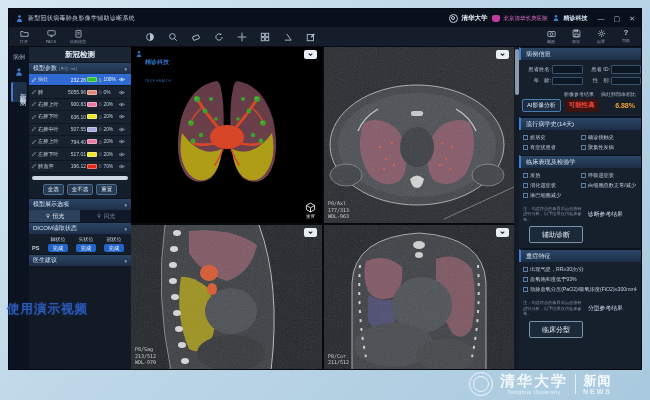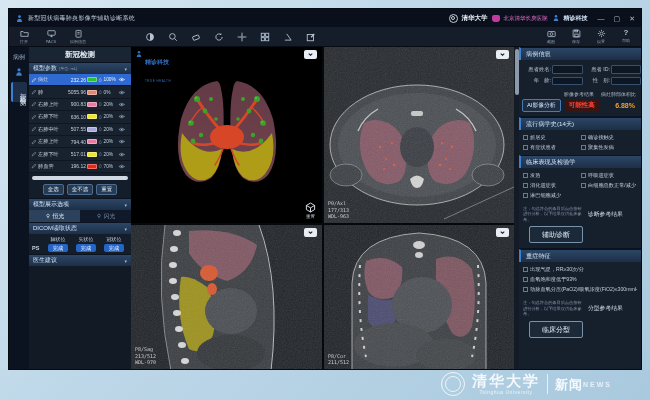--- a/index.html
+++ b/index.html
@@ -128,21 +128,21 @@
   .wm-left{position:absolute;left:7px;top:301px;font-size:12.5px;font-weight:bold;color:#2e5fc4;
     letter-spacing:1px;opacity:.92;z-index:9;text-shadow:0 0 3px rgba(46,95,196,.35)}
   .wm-bottom{position:absolute;right:38px;bottom:2px;height:28px;display:flex;align-items:center;gap:7px;
     color:rgba(255,255,255,.85);z-index:9}
   .wm-seal{width:24px;height:24px;border:1.6px solid rgba(255,255,255,.8);border-radius:50%;position:relative}
   .wm-seal:after{content:"";position:absolute;inset:3px;border:1px solid rgba(255,255,255,.75);border-radius:50%}
   .wm-thu{display:flex;flex-direction:column;align-items:center;line-height:1}
   .wm-thu .cn{font-family:"Liberation Serif",serif;font-weight:bold;font-size:15px;letter-spacing:2px}
   .wm-thu .en{font-size:5px;letter-spacing:.5px;margin-top:1px;opacity:.9}
   .wm-div{width:1px;height:20px;background:rgba(255,255,255,.7)}
-  .wm-news{display:flex;flex-direction:row;align-items:center;line-height:1}
+  .wm-news{display:flex;flex-direction:column;align-items:center;line-height:1}
   .wm-news .cn{font-size:13px;font-weight:bold;letter-spacing:1px;color:rgba(255,255,255,.9)}
   .wm-news .en{font-size:7px;font-weight:bold;letter-spacing:2px;margin-top:1px;opacity:.85}
   .ic{display:inline-block}
   svg.ic{stroke:currentColor;fill:none;stroke-width:1.4;overflow:visible}
   .helpglyph{font-size:8px;font-weight:bold;line-height:1}
 </style>
 </head>
 <body>
 
 <svg width="0" height="0" style="position:absolute">
@@ -825,20 +825,21 @@
           <span class="note">注：勾选符合的条目后点击按钮进行分析，以下结果仅供临床参考。</span>
           <span class="reslabel">分型参考结果</span>
         </div>
         <div class="bigbtnrow" style="border-bottom:none">
           <span class="bigbtn">临床分型</span>
         </div>
       </div>
     </div>
   </div>
 
+  <div class="wm-left">使用演示视频</div>
   <div class="wm-bottom">
     <span class="wm-seal"></span>
     <span class="wm-thu">
       <span class="cn">清华大学</span>
       <span class="en">Tsinghua University</span>
     </span>
     <span class="wm-div"></span>
     <span class="wm-news">
       <span class="cn">新闻</span>
       <span class="en">NEWS</span>

